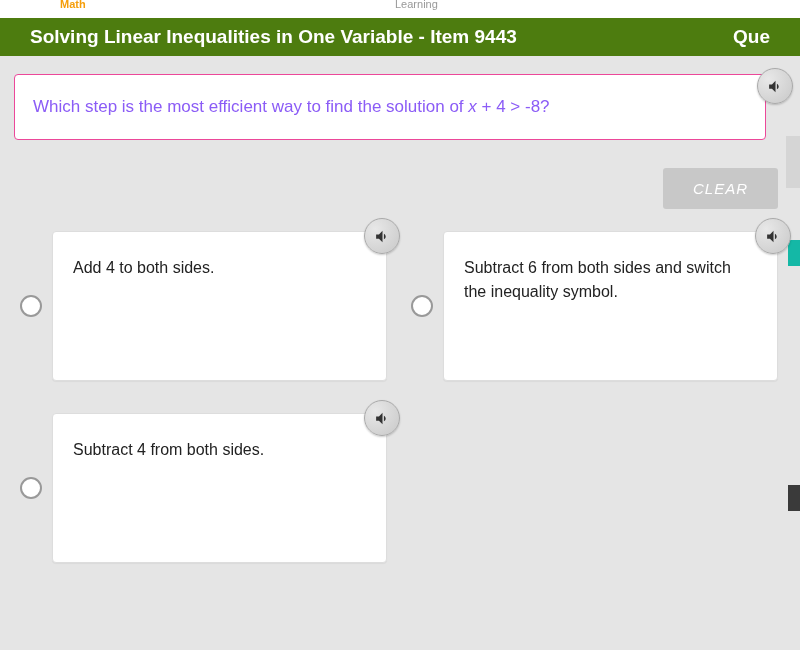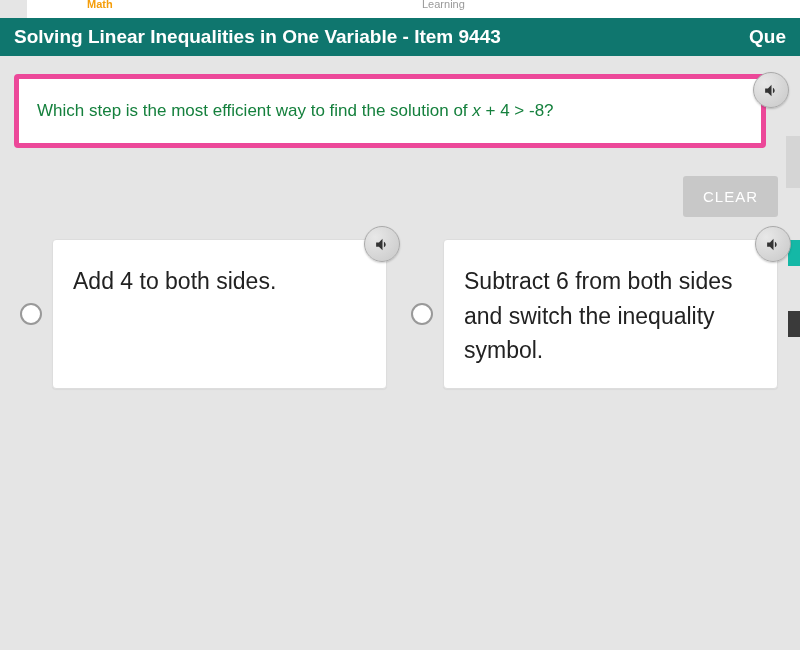--- a/index.html
+++ b/index.html
@@ -11,58 +11,57 @@
       font-family: Arial, Helvetica, sans-serif;
       background: #e5e5e5;
       width: 800px;
       height: 650px;
       overflow: hidden;
     }
     .top-strip {
       height: 18px;
       background: #fff;
       position: relative;
-      margin-left: 27px;
     }
     .logo-text {
       position: absolute;
       left: 60px;
       top: -2px;
       color: #f59e0b;
       font-size: 11px;
       font-weight: 600;
     }
     .learning-text {
       position: absolute;
       left: 395px;
       top: -2px;
       color: #999;
       font-size: 11px;
     }
     .header-bar {
-      background: #0f766e;
+      background: #4d7c0f;
       color: #fff;
-      padding: 8px 14px;
+      padding: 8px 30px;
       font-size: 19px;
       font-weight: 600;
       display: flex;
       justify-content: space-between;
       align-items: center;
     }
     .content {
       padding: 18px 14px 0 14px;
       position: relative;
     }
     .question-box {
       background: #fff;
-      border: 5px solid #ec4899;
+      border: 1px solid #ec4899;
       border-radius: 4px;
       padding: 22px 18px;
       font-size: 17px;
-      color: #15803d;
+      color: #8b5cf6;
       position: relative;
       width: 752px;
     }
     .question-box .italic {
       font-style: italic;
     }
     .speaker-btn {
       position: absolute;
       width: 36px;
       height: 36px;
@@ -87,26 +86,27 @@
       display: flex;
       justify-content: flex-end;
       gap: 12px;
       margin: 28px 0 22px 0;
       padding-right: 8px;
     }
     .action-btn {
       background: #c8c8c8;
       color: #fff;
       border: none;
-      padding: 12px 20px;
+      padding: 12px 30px;
       font-size: 15px;
       font-weight: 500;
       letter-spacing: 1px;
       border-radius: 3px;
       cursor: pointer;
+      font-style: italic;
     }
     .options-grid {
       display: grid;
       grid-template-columns: 1fr 1fr;
       gap: 32px 22px;
       padding: 0 6px;
     }
     .option-wrap {
       display: flex;
       align-items: center;
@@ -122,21 +122,21 @@
       cursor: pointer;
       flex-shrink: 0;
     }
     .option-card {
       background: #fff;
       border: 1px solid #ddd;
       border-radius: 4px;
       padding: 24px 20px 20px 20px;
       width: 335px;
       height: 150px;
-      font-size: 23px;
+      font-size: 16px;
       color: #222;
       line-height: 1.5;
       position: relative;
       box-shadow: 0 1px 1px rgba(0,0,0,0.05);
     }
     .option-card .speaker-o {
       top: -14px;
       right: -14px;
     }
     .option-card .italic {
@@ -217,16 +217,27 @@
         <span>Subtract 6 from both sides and switch the inequality symbol.</span>
         <button class="speaker-btn speaker-o">
           <svg viewBox="0 0 24 24" fill="#333">
               <path d="M3 9v6h4l5 5V4L7 9H3zm13.5 3c0-1.77-1.02-3.29-2.5-4.03v8.05c1.48-.73 2.5-2.25 2.5-4.02z"></path>
             </svg>
         </button>
       </div>
     </div>
 
 
+    <div class="option-wrap">
+      <div class="radio"></div>
+      <div class="option-card">
+        <span>Subtract 4 from both sides.</span>
+        <button class="speaker-btn speaker-o">
+          <svg viewBox="0 0 24 24" fill="#333">
+              <path d="M3 9v6h4l5 5V4L7 9H3zm13.5 3c0-1.77-1.02-3.29-2.5-4.03v8.05c1.48-.73 2.5-2.25 2.5-4.02z"></path>
+            </svg>
+        </button>
+      </div>
+    </div>
 
   </div>
   <div class="side-dark"></div>
 </div>
 
 </body></html>

